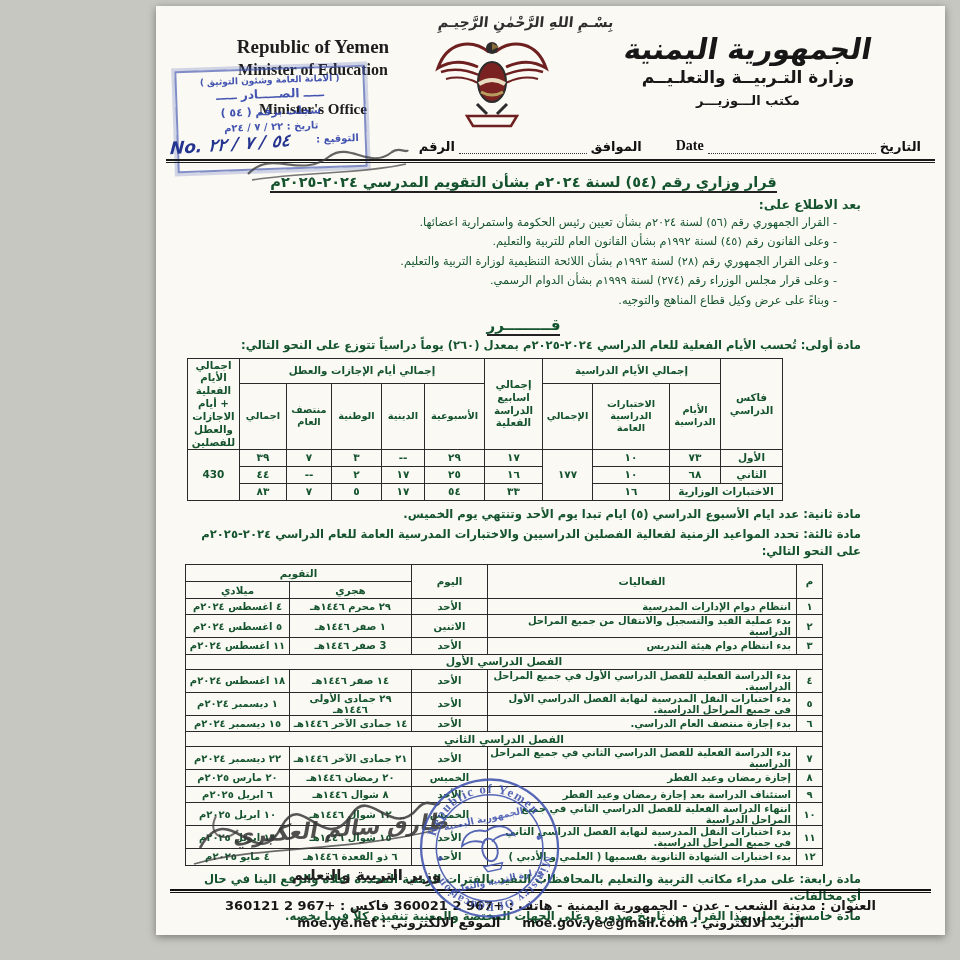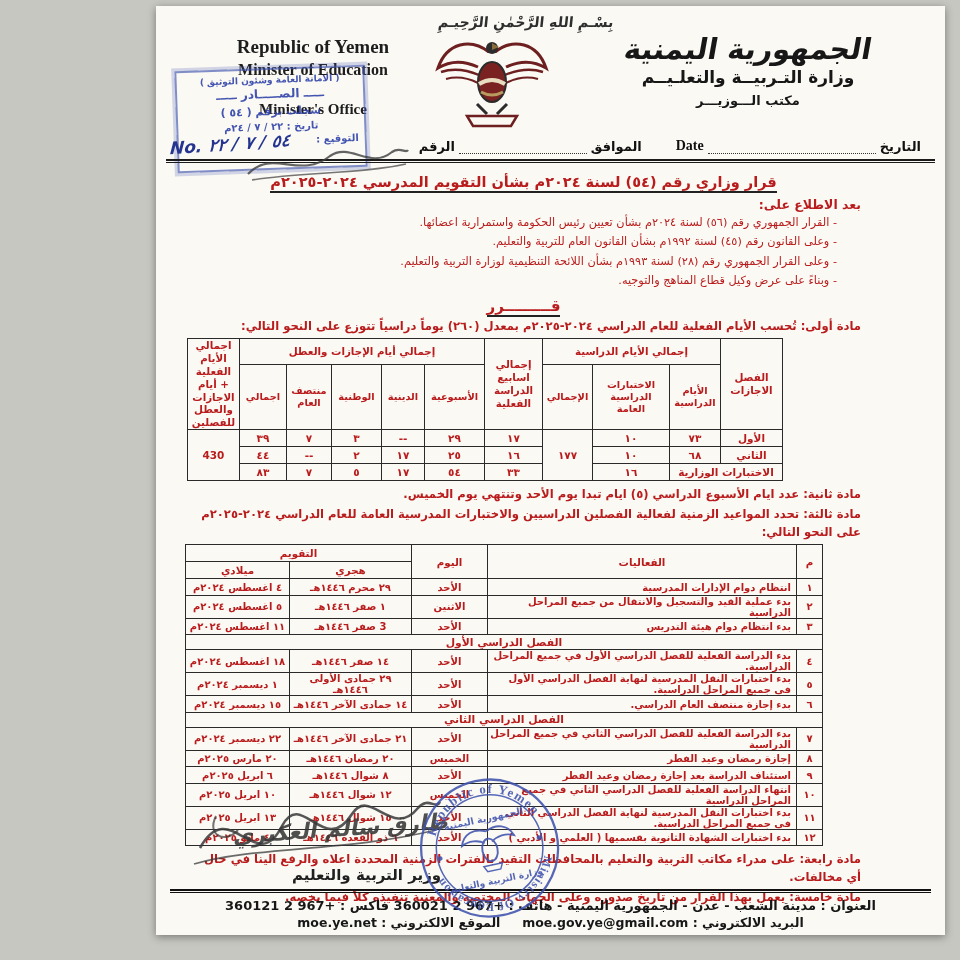--- a/index.html
+++ b/index.html
@@ -51,21 +51,21 @@
   .date-line .lbl { white-space:nowrap; }
   .date-line .en { font-family:"Liberation Serif", serif; font-size:14px; }
   .fill1 { width:168px; border-bottom:1.5px dotted #333; height:12px; margin:0 4px; }
   .fill2 { width:128px; border-bottom:1.5px dotted #333; height:12px; margin:0 4px; }
   .gap { width:34px; }
   .dbl-rule { position:absolute; left:10px; right:10px; top:153px; height:4px;
               border-top:2.5px solid #1b1b1b; border-bottom:1.2px solid #1b1b1b; }
   .top-scrawl { position:absolute; left:86px; top:138px; z-index:3; }
 
   
-  .content { position:absolute; top:164px; left:30px; right:84px; direction:rtl; color:#b91c1c; }
+  .content { position:absolute; top:164px; left:30px; right:84px; direction:rtl; color:#14532d; }
   .title { text-align:center; margin:2px 0 6px; }
   .title span { font-size:14.5px; font-weight:bold; border-bottom:2px solid #222; padding-bottom:1px; }
   .minister { font-size:12.5px; font-weight:bold; text-decoration:underline; }
   .after { font-size:12.5px; font-weight:bold; margin:4px 0 1px; }
   ul.items { margin:0; padding:0 24px 0 0; list-style:none; }
   ul.items li { font-size:11.3px; font-weight:400; line-height:1.72; }
   ul.items li::before { content:"-  "; }
   .qarrar { text-align:center; margin:5px 0 3px; }
   .qarrar span { font-size:15px; font-weight:bold; border-bottom:2px solid #222; letter-spacing:1px; }
   .article { font-size:11.6px; font-weight:600; margin:3px 0; line-height:1.5; }
@@ -178,20 +178,21 @@
     <div class="title">
       <span>قرار وزاري رقم (٥٤) لسنة ٢٠٢٤م بشأن التقويم المدرسي ٢٠٢٤-٢٠٢٥م</span>
     </div>
 
     <div class="after">بعد الاطلاع على:</div>
 
     <ul class="items">
       <li>القرار الجمهوري رقم (٥٦) لسنة ٢٠٢٤م بشأن تعيين رئيس الحكومة واستمرارية اعضائها.</li>
       <li>وعلى القانون رقم (٤٥) لسنة ١٩٩٢م بشأن القانون العام للتربية والتعليم.</li>
       <li>وعلى القرار الجمهوري رقم (٢٨) لسنة ١٩٩٣م بشأن اللائحة التنظيمية لوزارة التربية والتعليم.</li>
+      <li>وعلى قرار مجلس الوزراء رقم (٢٧٤) لسنة ١٩٩٩م بشأن الدوام الرسمي.</li>
       <li>وبناءً على عرض وكيل قطاع المناهج والتوجيه.</li>
     </ul>
 
     <div class="qarrar">
       <span>قـــــــــرر</span>
     </div>
 
     <div class="article">
       <b>مادة أولى:</b>
       <span>تُحسب الأيام الفعلية للعام الدراسي ٢٠٢٤-٢٠٢٥م بمعدل (٢٦٠) يوماً دراسياً تتوزع على النحو التالي:</span>
@@ -206,21 +207,21 @@
         <col style="width:58px">
           <col style="width:60px">
           <col style="width:43px">
           <col style="width:50px">
         <col style="width:45px">
           <col style="width:47px">
           <col style="width:52px">
       </colgroup>
       <tbody>
           <tr class="h1">
-        <td rowspan="2">الفصل الاجازات</td>
+        <td rowspan="2">فاكس الدراسي</td>
         <td colspan="3">إجمالي الأيام الدراسية</td>
         <td rowspan="2">إجمالي اسابيع الدراسة الفعلية</td>
         <td colspan="5">إجمالي أيام الإجازات والعطل</td>
         <td rowspan="2">اجمالي الأيام الفعلية + أيام الاجازات والعطل للفصلين</td>
       </tr>
       <tr class="h2">
         <td>الأيام الدراسية</td>
         <td>الاختبارات الدراسية العامة</td>
         <td>الإجمالي</td>
         <td>الأسبوعية</td>

